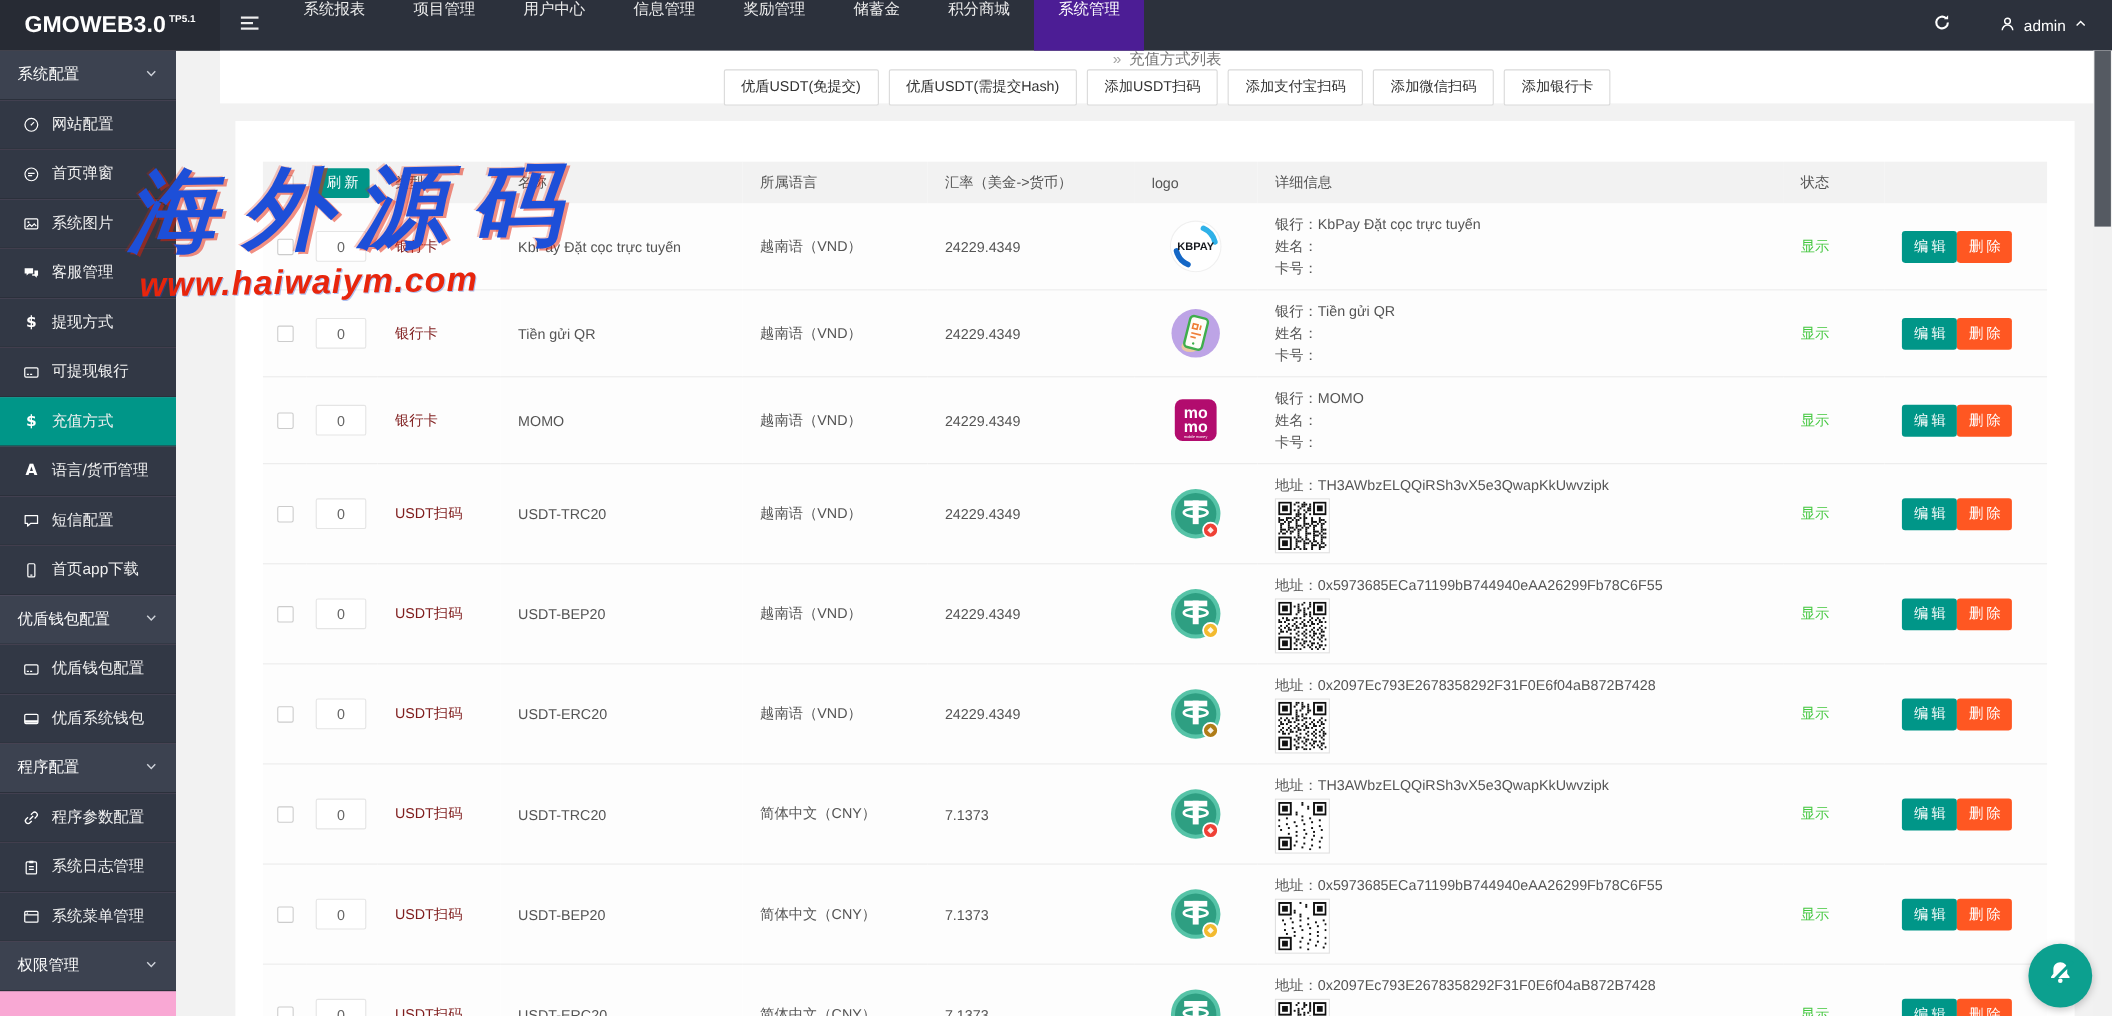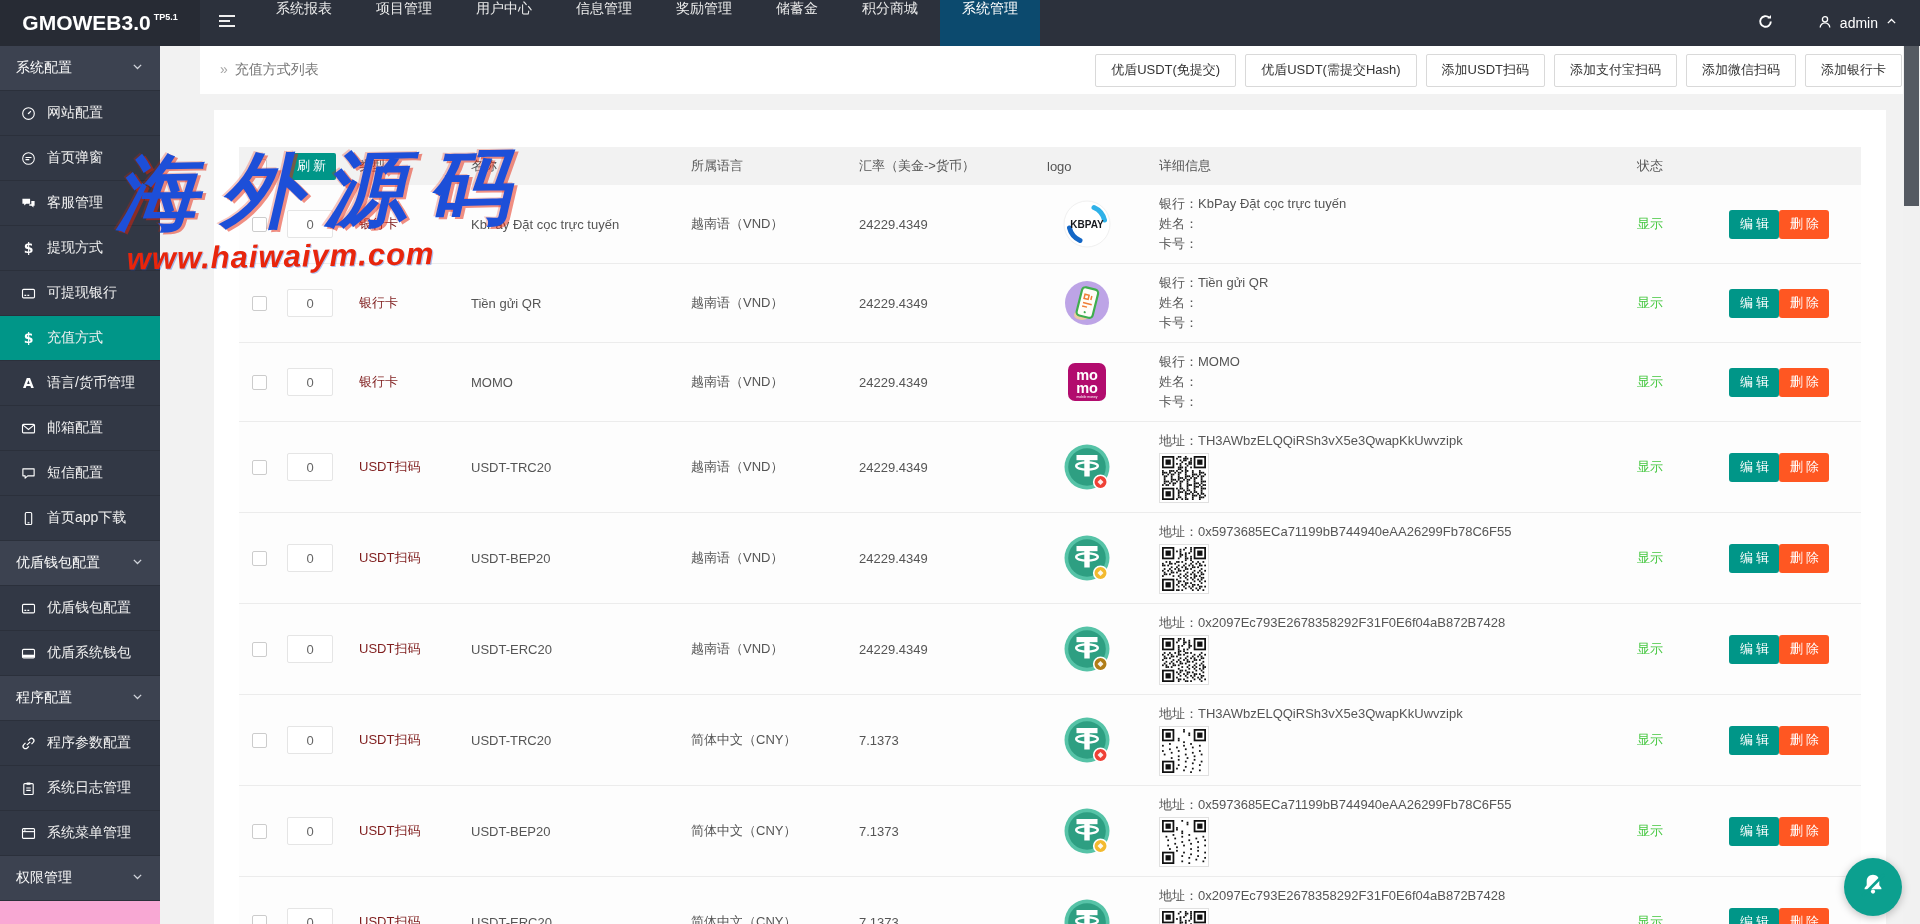--- a/index.html
+++ b/index.html
@@ -8,39 +8,39 @@
 
   
   .navbar { position:absolute; top:0; left:0; width:1920px; height:46px;
     background:#2c313c; display:flex; align-items:stretch; z-index:60; }
   .logo { width:200px; background:#272b34; color:#fff; display:flex; align-items:center;
     justify-content:center; font-size:21px; font-weight:bold; }
   .logo sup { font-size:9px; margin-left:3px; position:relative; top:-6px; }
   .nav-toggle { width:54px; display:flex; align-items:center; justify-content:center; cursor:pointer; }
   .nav-menu { display:flex; }
   .nav-item { padding:0 22px; display:flex; color:#ebebeb; font-size:14px; cursor:pointer; }
-  .nav-item.active { background:#0c4a6e; color:#fff; }
+  .nav-item.active { background:#4c1d95; color:#fff; }
   .nav-right { margin-left:auto; display:flex; align-items:stretch; }
   .nav-refresh { width:58px; display:flex; align-items:center; justify-content:center; cursor:pointer; }
   .nav-user { padding:0 22px; color:#fff; font-size:14px; display:flex; align-items:center; gap:7px; cursor:pointer; }
 
   
   .sidebar { position:absolute; top:46px; left:0; width:160px; height:878px; background:#f9a8d4; z-index:55; overflow:hidden; }
   .side-group-header { height:45px; display:flex; align-items:center; justify-content:space-between;
     padding:0 16px; color:#fbfbfb; font-size:14px; background:#3c4250; border-bottom:1px solid #2b303b; cursor:pointer; }
   .side-item { height:45px; display:flex; align-items:center; gap:10px; padding-left:20px;
     color:#f0f0f0; font-size:14px; background:#323845; border-bottom:1px solid #2b303b; cursor:pointer; }
   .side-item.active { background:#009688; }
   .side-item .icon { width:17px; display:inline-flex; justify-content:center; align-items:center; }
   .txt-ic { color:#fff; font-weight:bold; font-size:14px; font-family:"DejaVu Sans",sans-serif; }
 
   
   .main { position:absolute; left:200px; top:46px; width:1720px; height:878px; overflow:hidden; }
   .page-header { height:48px; background:#fff; display:flex; align-items:center;
-    justify-content:space-between; padding:0 18px 0 20px; }
+    justify-content:center; padding:0 18px 0 20px;flex-direction:column; }
   .breadcrumb { color:#767676; font-size:14px; }
   .breadcrumb .chev2 { color:#a6a6a6; margin-right:7px; }
   .toolbar { display:flex; gap:9px; }
   .toolbar button { background:#fff; border:1px solid #d9d9d9; border-radius:2px; height:33px;
     padding:0 15px; font-size:13px; color:#333; cursor:pointer; white-space:nowrap; }
 
   .card { margin:16px 34px 0 14px; background:#fff; padding:37px 25px 60px; min-height:860px; }
 
   table { width:1622px; border-collapse:collapse; table-layout:fixed; }
   thead tr { background:#f2f2f2; height:38px; }
@@ -179,20 +179,30 @@
   <div class="side-item">
     <span class="icon">
         <svg width="15" height="15" viewBox="0 0 16 16" fill="none" stroke="#fff" stroke-width="1.1">
           <circle cx="8" cy="8" r="6.2"></circle>
           <path d="M4.8 7h6.4M4.8 9.2h4"></path>
         </svg>
       </span>
     <span class="side-label">首页弹窗</span>
   </div>
 
+  <div class="side-item">
+    <span class="icon">
+        <svg width="15" height="15" viewBox="0 0 16 16" fill="none" stroke="#fff" stroke-width="1.2">
+          <rect x="1.8" y="3.2" width="12.4" height="9.6" rx="1"></rect>
+          <circle cx="5.2" cy="6.4" r="1" fill="#fff" stroke="none"></circle>
+          <path d="M3.6 11.2l2.8-2.8 2 2 2.4-2.4 2 2.2"></path>
+        </svg>
+      </span>
+    <span class="side-label">系统图片</span>
+  </div>
 
   <div class="side-item">
     <span class="icon">
         <svg width="15" height="15" viewBox="0 0 16 16" fill="#fff">
           <path d="M1.5 3h8.2v5.2H5.6L3.4 10V8.2H1.5z"></path>
           <path d="M11 5.2h3.5v5.2h-1.2v1.8l-2.2-1.8H8.8V8.9H11z"></path>
         </svg>
       </span>
     <span class="side-label">客服管理</span>
   </div>
@@ -221,29 +231,20 @@
     <span class="side-label">充值方式</span>
   </div>
 
   <div class="side-item">
     <span class="icon">
         <span class="txt-ic">A</span>
       </span>
     <span class="side-label">语言/货币管理</span>
   </div>
 
-  <div class="side-item">
-    <span class="icon">
-        <svg width="15" height="15" viewBox="0 0 16 16" fill="none" stroke="#fff" stroke-width="1.2">
-          <rect x="1.6" y="3.6" width="12.8" height="9" rx="1"></rect>
-          <path d="M2.2 4.4L8 9l5.8-4.6"></path>
-        </svg>
-      </span>
-    <span class="side-label">邮箱配置</span>
-  </div>
 
   <div class="side-item">
     <span class="icon">
         <svg width="15" height="15" viewBox="0 0 16 16" fill="none" stroke="#fff" stroke-width="1.2">
           <path d="M2 3h12v7.5H7.2L4.4 13v-2.5H2z" stroke-linejoin="round"></path>
         </svg>
       </span>
     <span class="side-label">短信配置</span>
   </div>
 

